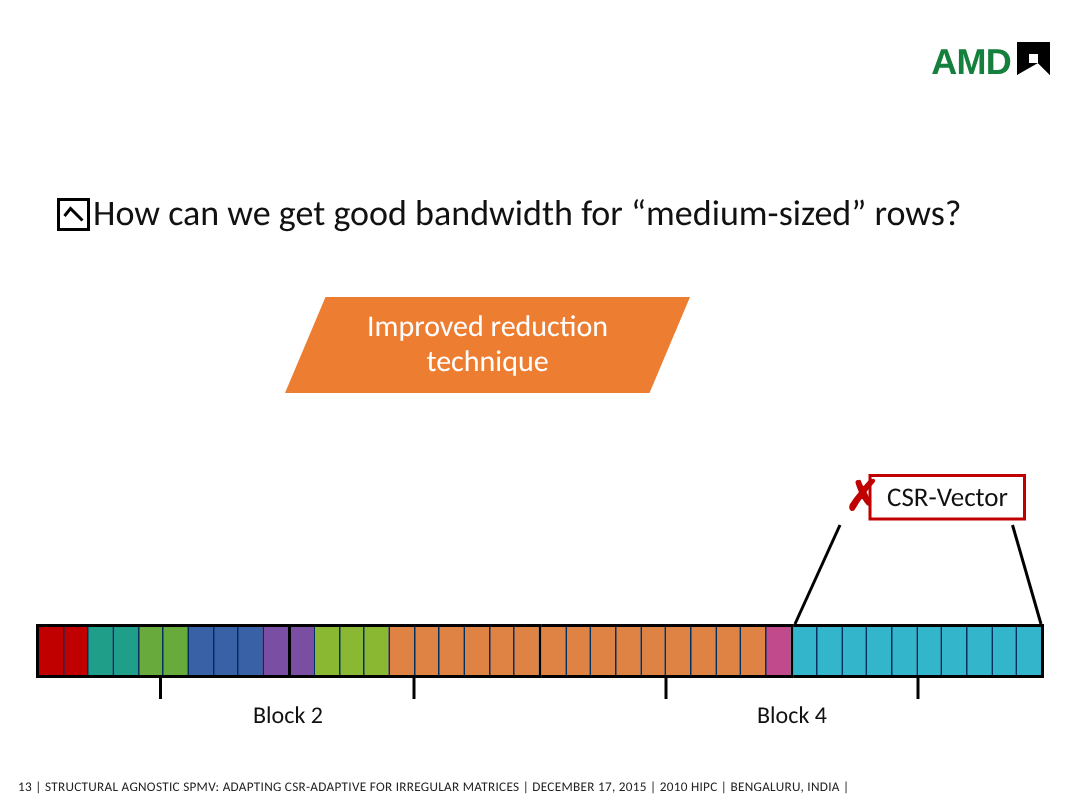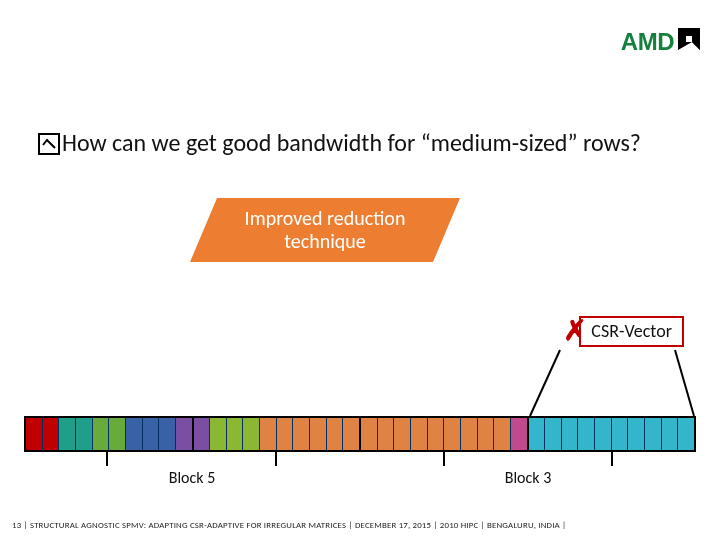--- a/index.html
+++ b/index.html
@@ -236,17 +236,17 @@
       <div class="cell" style="background: rgb(51, 182, 204);"></div>
       <div class="cell" style="background: rgb(51, 182, 204);"></div>
       <div class="cell" style="background: rgb(51, 182, 204);"></div>
       <div class="cell" style="background: rgb(51, 182, 204);"></div>
       <div class="cell" style="background: rgb(51, 182, 204);"></div>
       <div class="cell" style="background: rgb(51, 182, 204);"></div>
     </div>
   </div>
 
 <div class="block-labels">
-  <div class="block-label">Block 5</div>
-  <div class="block-label">Block 3</div>
+  <div class="block-label">Block 2</div>
+  <div class="block-label">Block 4</div>
 </div>
 
 <div class="footer">13  |  STRUCTURAL AGNOSTIC SPMV: ADAPTING CSR-ADAPTIVE FOR IRREGULAR MATRICES  |  DECEMBER 17, 2015  |  2010 HIPC  |  BENGALURU, INDIA  |</div>
 
 </body></html>

